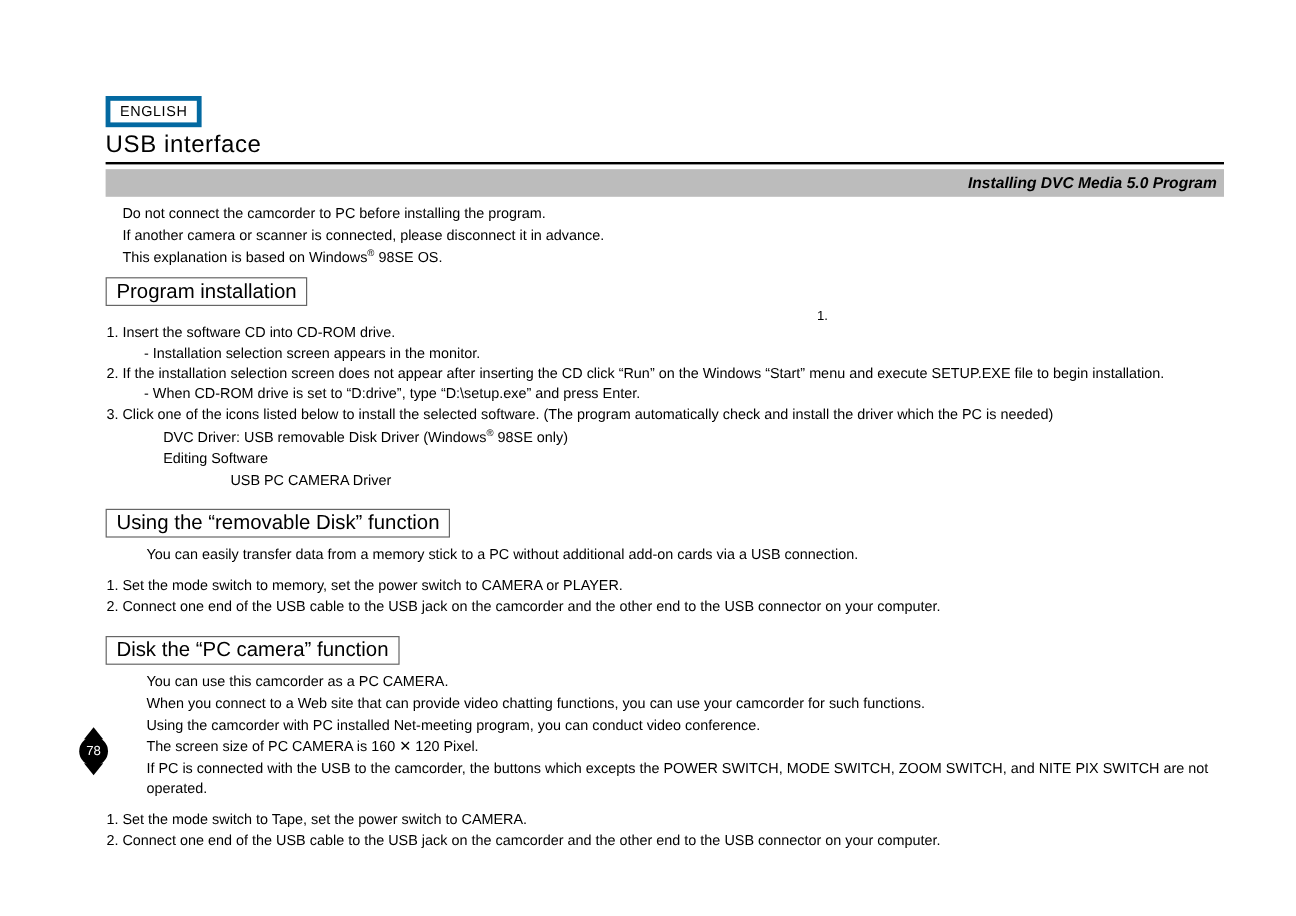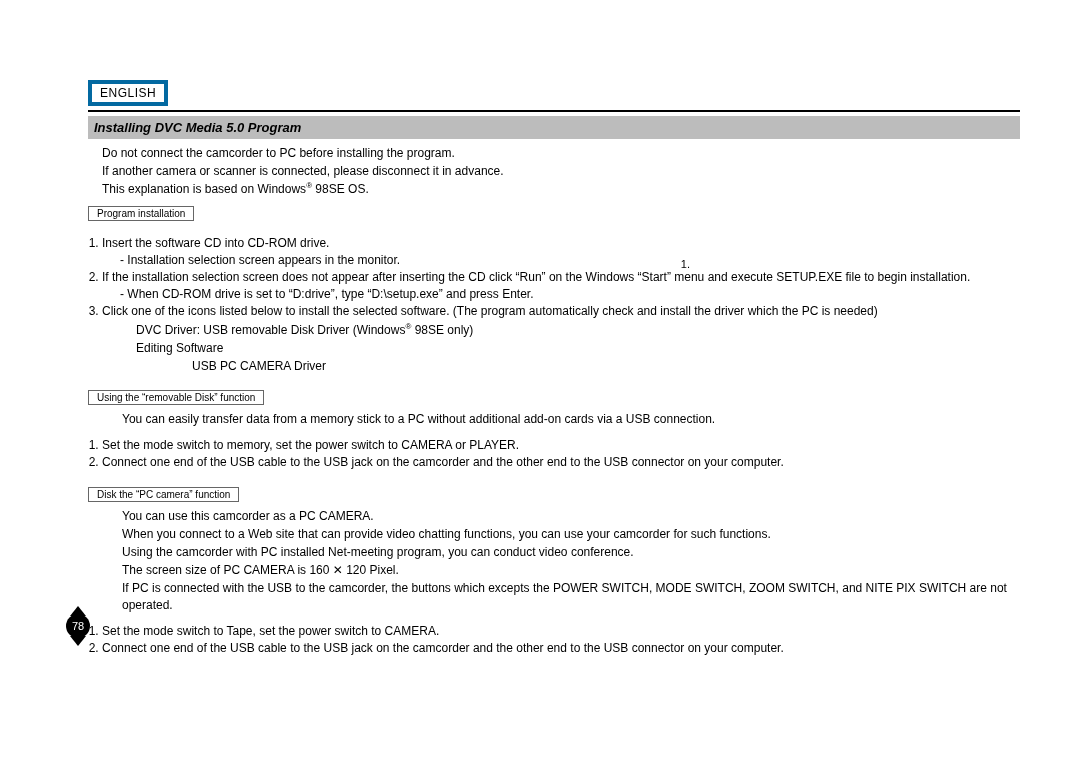--- a/index.html
+++ b/index.html
@@ -40,32 +40,33 @@
     margin: 2px 0 4px 0;
   }
   .section-bar {
     background: #bcbcbc;
     color: #000;
     padding: 4px 6px;
     font-size: 13px;
     font-style: italic;
     font-weight: bold;
     margin-bottom: 6px;
+    text-align: right;
   }
   .body-text {
     padding-left: 14px;
     line-height: 1.35;
   }
   .body-text p { margin: 2px 0; }
   .sub-box {
     display: inline-block;
     border: 1px solid #666;
     padding: 1px 8px;
     margin: 6px 0 4px 0;
-    font-size: 10px;
+    font-size: 17px;
   }
   .ordered {
     margin: 10px 0;
     padding: 0 0 0 14px;
   }
   .ordered li { margin: 1px 0; line-height: 1.35; }
   .dash-list {
     list-style: none;
     margin: 1px 0;
     padding-left: 18px;
@@ -114,20 +115,21 @@
   }
   .tight { margin:2px 0; line-height:1.35;}
 </style>
 </head>
 <body>
 
 <div class="page">
 
   <div class="lang-box">ENGLISH</div>
 
+  <h1 class="title">USB interface</h1>
   <hr class="rule">
 
   <div class="section-bar">Installing DVC Media 5.0 Program</div>
 
   <div class="body-text">
     <p>Do not connect the camcorder to PC before installing the program.</p>
     <p>If another camera or scanner is connected, please disconnect it in advance.</p>
     <p>
       <span>This explanation is based on Windows</span><span class="small-sup">®</span><span> 98SE OS.</span>
     </p>

